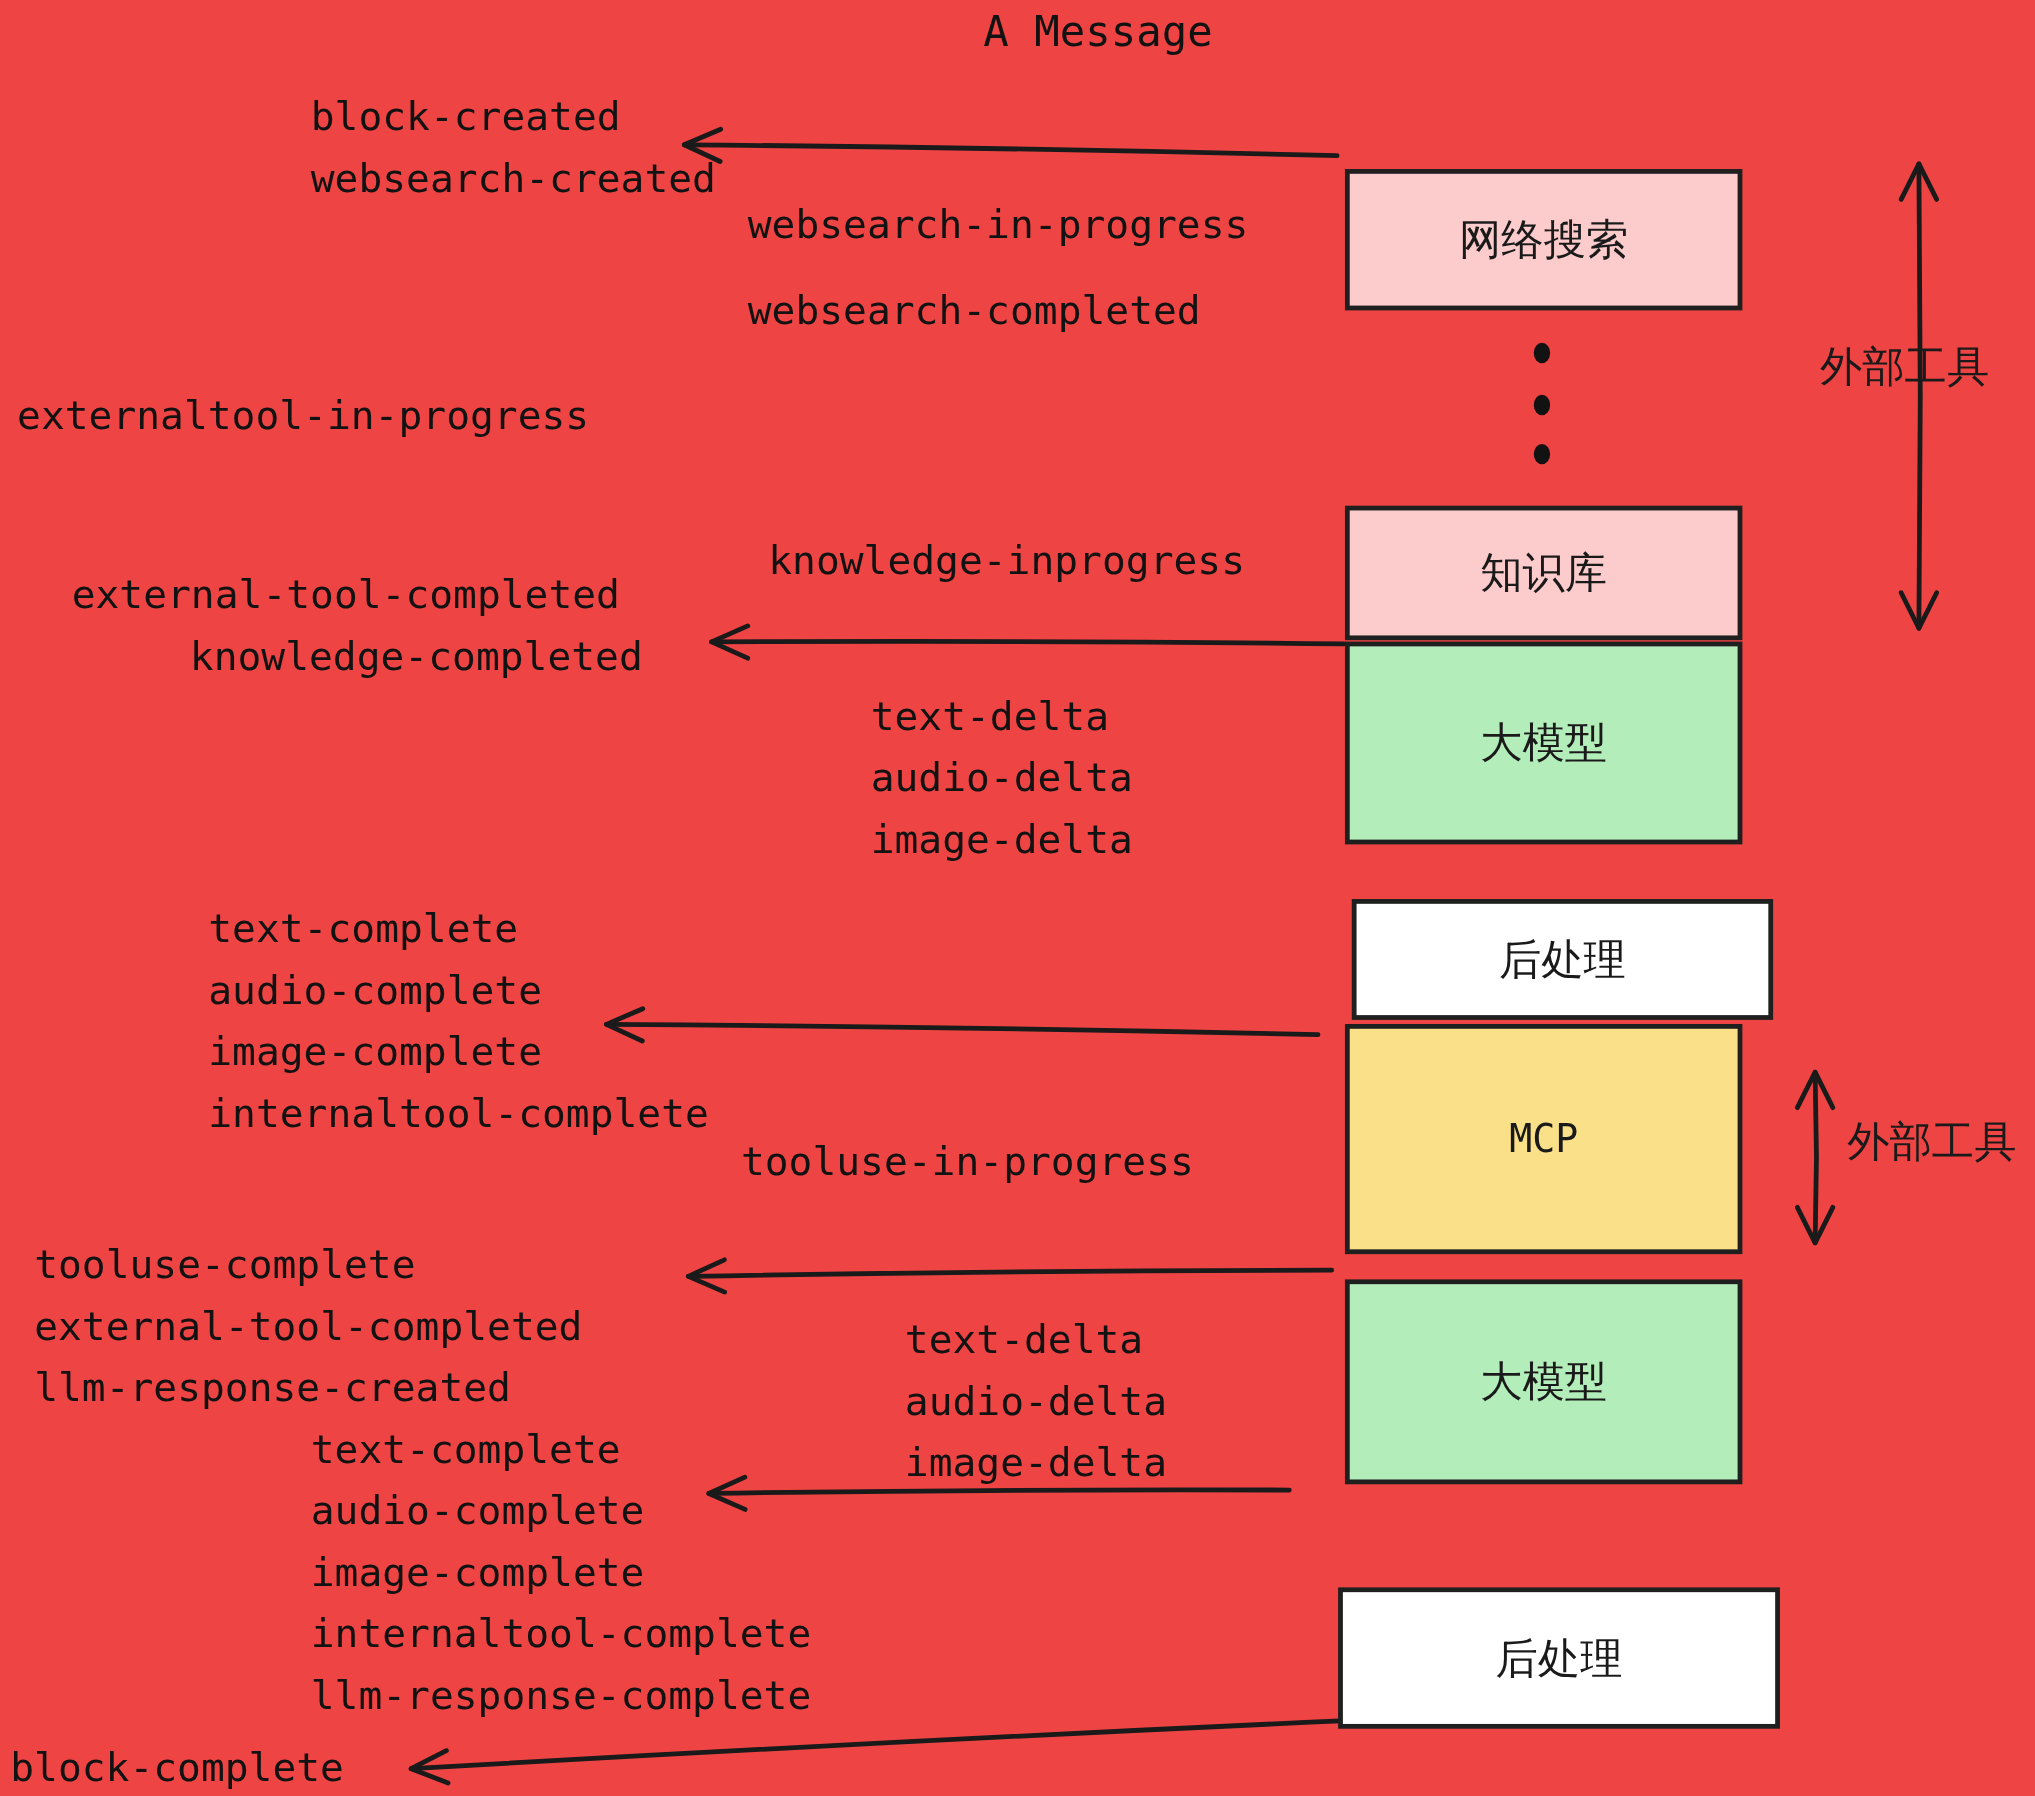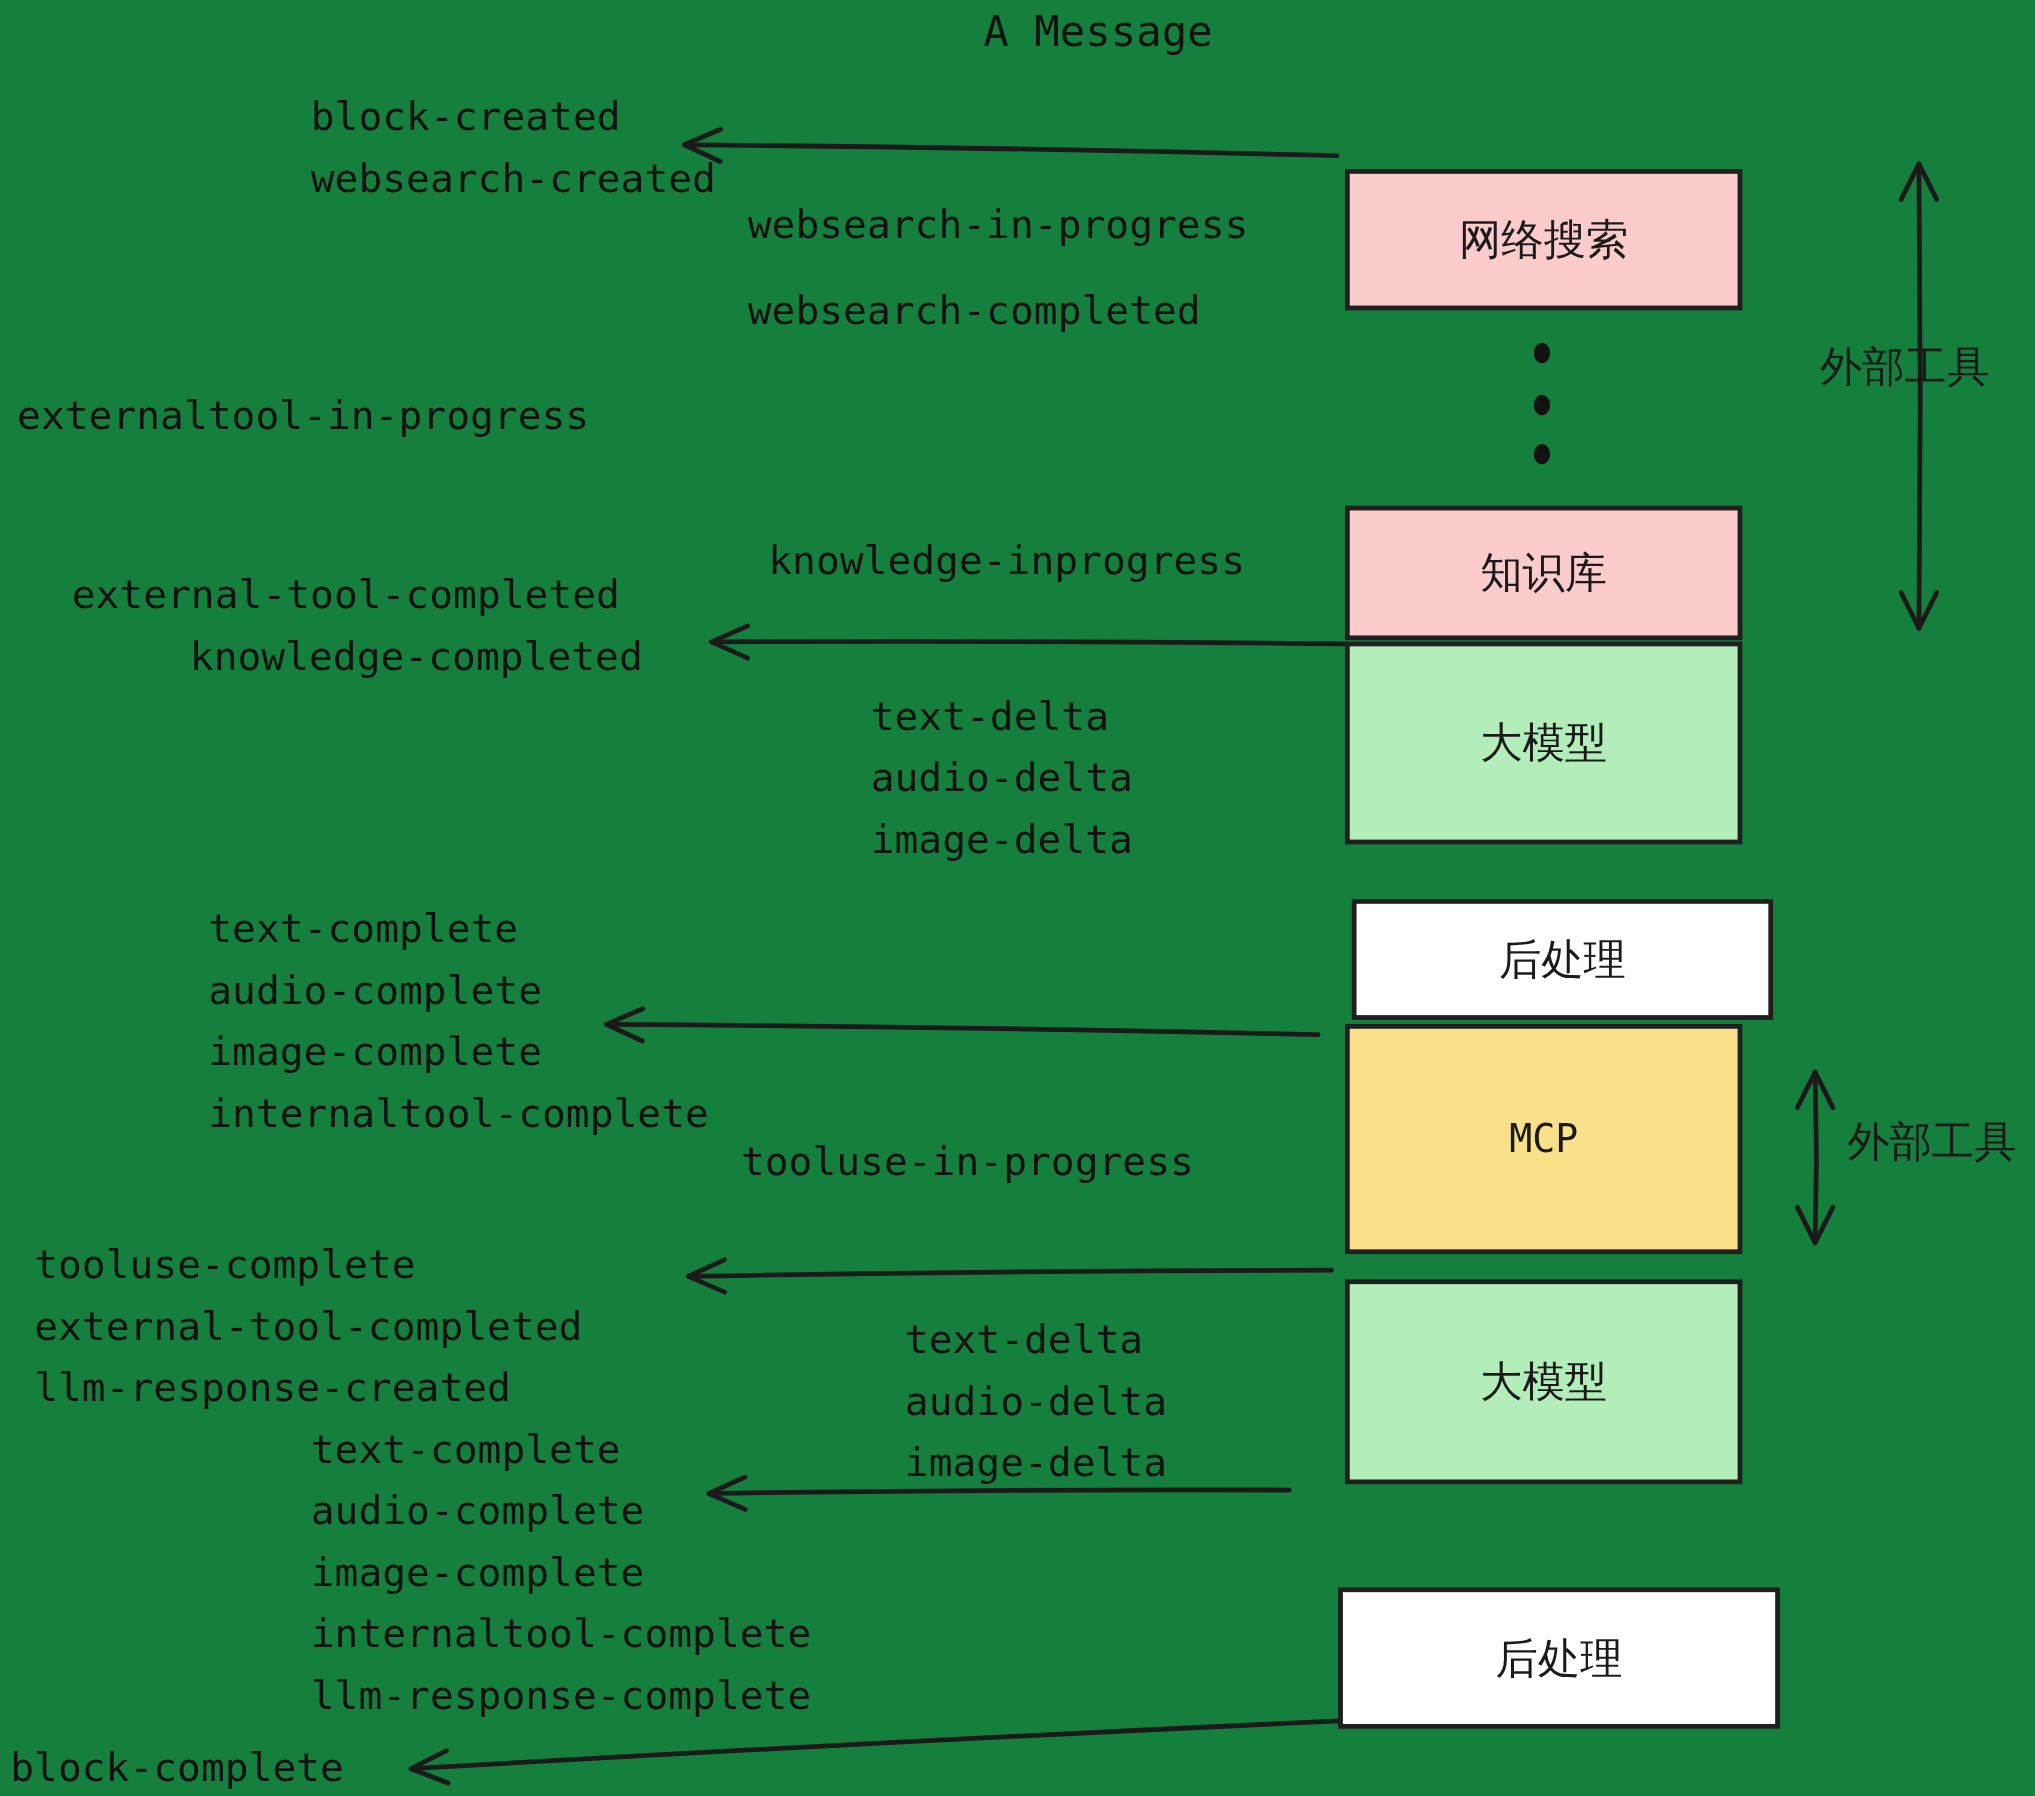--- a/index.html
+++ b/index.html
@@ -10,21 +10,21 @@
   body {
     width: 2035px;
     height: 1796px;
     overflow: hidden;
     font-family: "DejaVu Sans Mono", monospace;
   }
   #diagram {
     position: relative;
     width: 2035px;
     height: 1796px;
-    background: #15803d;
+    background: #ef4444;
   }
   svg#canvas {
     position: absolute;
     left: 0;
     top: 0;
     width: 2035px;
     height: 1796px;
   }
   .evt {
     font-family: "DejaVu Sans Mono", monospace;

